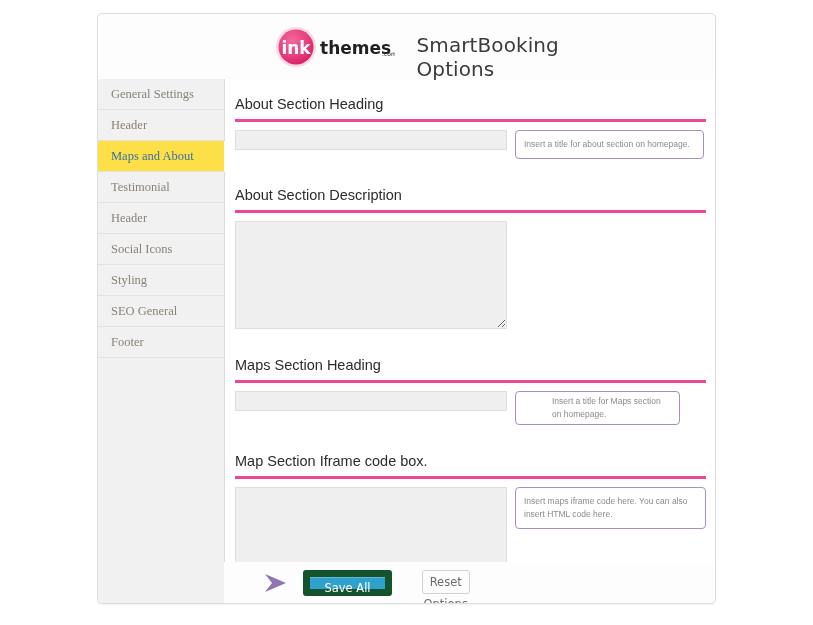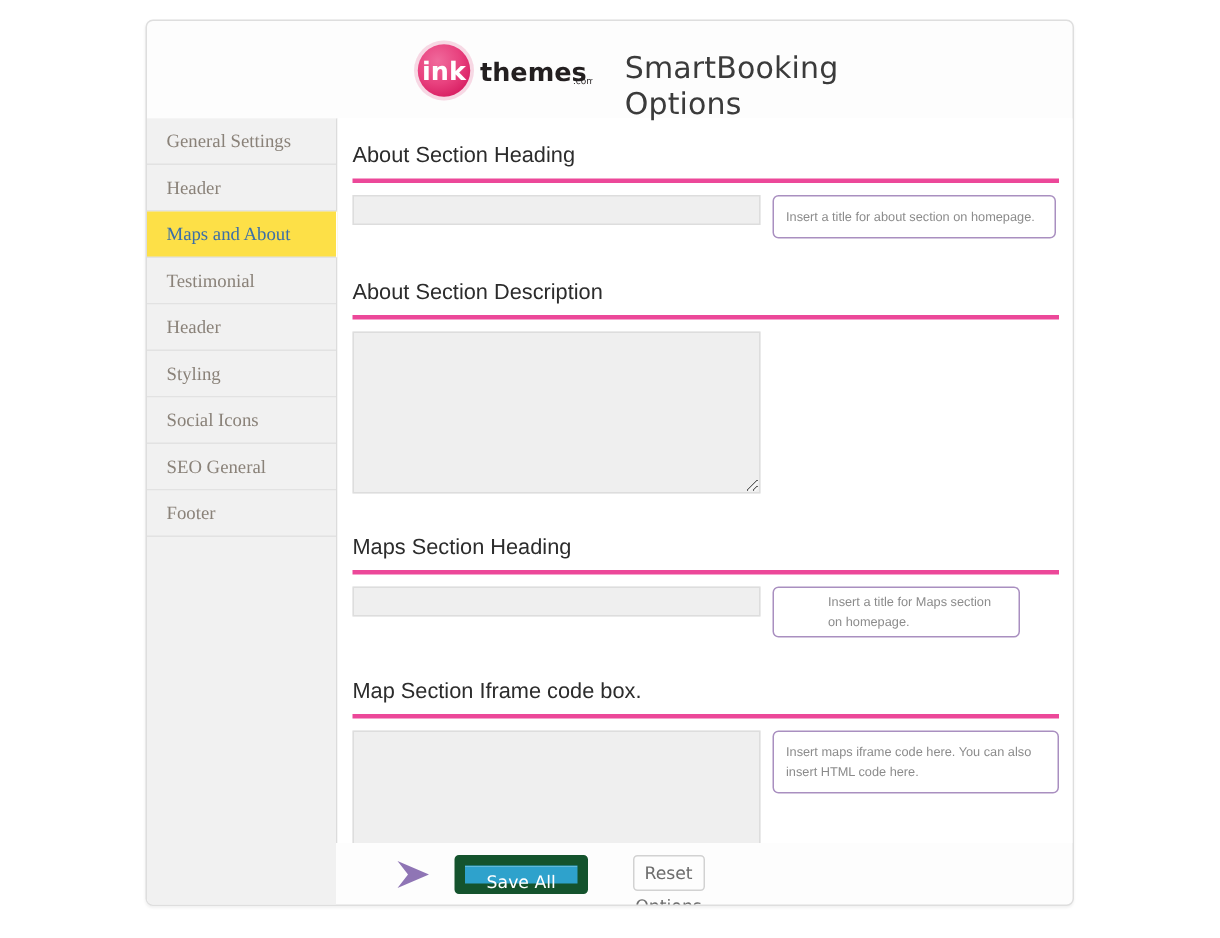--- a/index.html
+++ b/index.html
@@ -278,22 +278,22 @@
 
     <div class="panel-body">
 
       <div class="sidebar">
         <div id="nav-list">
             <div class="nav-item">General Settings</div>
             <div class="nav-item">Header</div>
             <div class="nav-item active">Maps and About</div>
             <div class="nav-item">Testimonial</div>
             <div class="nav-item">Header</div>
+            <div class="nav-item">Social Icons</div>
             <div class="nav-item">Styling</div>
-            <div class="nav-item">Social Icons</div>
             <div class="nav-item">SEO General</div>
             <div class="nav-item">Footer</div>
           </div>
         <div class="sidebar-filler"></div>
       </div>
 
       <div class="content">
 
         <div class="field-group">
           <div class="field-label">About Section Heading</div>

